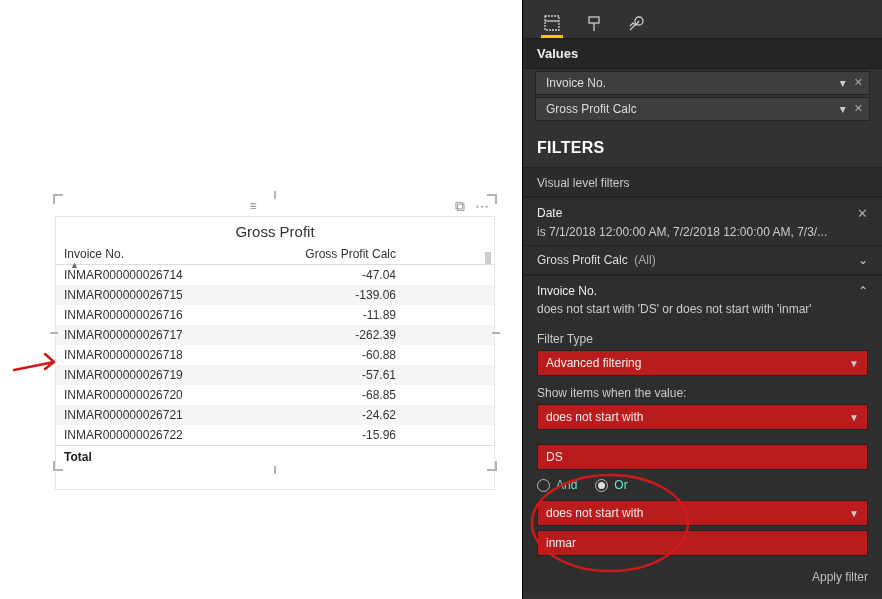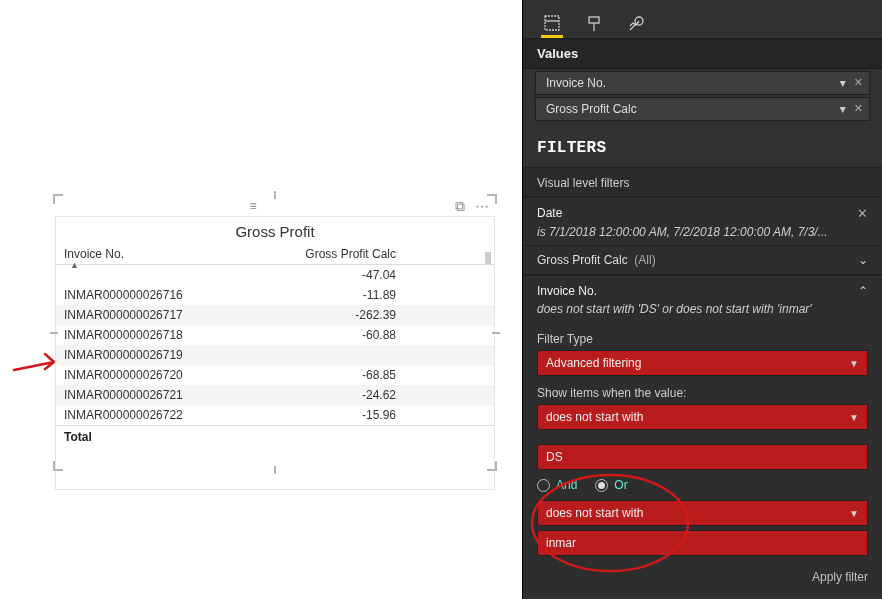--- a/index.html
+++ b/index.html
@@ -43,28 +43,28 @@
   .tabs { display: flex; gap: 20px; padding: 10px 18px 0; border-bottom: 1px solid #1f1f1f; }
   .tab { width: 22px; height: 28px; display: flex; align-items: center; justify-content: center; cursor: pointer; }
   .tab.active { border-bottom: 3px solid #f2c811; }
   .tab svg { stroke: #ccc; fill: none; }
 
   .sect-head { background: #252525; padding: 7px 14px; font-size: 13px; font-weight: 600; color: #eee; border-bottom: 1px solid #1a1a1a; }
   .field-row { display: flex; align-items: center; justify-content: space-between; background: #3e3e3e; border: 1px solid #222; margin: 2px 12px; padding: 4px 6px 4px 10px; font-size: 12px; }
   .field-row .rgt { display: flex; gap: 8px; color: #aaa; font-size: 11px; }
   .field-row .closex { cursor: pointer; }
 
-  .filters-title { padding: 16px 14px 10px; font-size: 16px; font-weight: 700; color: #fff; letter-spacing: 0.3px; font-family: Liberation Mono, monospace; }
+  .filters-title { padding: 16px 14px 10px; font-size: 16px; font-weight: 700; color: #fff; letter-spacing: 0.3px; }
   .sub-head { padding: 8px 14px 6px; color: #ccc; background: #2b2b2b; border-top: 1px solid #222; border-bottom: 1px solid #222; }
 
   .filter-card { margin: 0; border-top: 1px solid #222; }
   .card-head { display: flex; justify-content: space-between; align-items: flex-start; padding: 8px 14px 4px; background: #2e2e2e; }
   .card-head .ttl { color: #eee; font-weight: 500; }
   .card-head .remx { color: #aaa; font-size: 13px; cursor: pointer; }
-  .card-sub { padding: 0 14px 6px; color: #ccc; font-size: 12px; background: #2e2e2e; font-style: italic; }
+  .card-sub { padding: 0 14px 6px; color: #ccc; font-size: 12px; background: #2e2e2e; }
   .card-body { padding: 4px 14px 8px; background: #2e2e2e; }
   .card-row { display: flex; justify-content: space-between; padding: 7px 14px; background: #2e2e2e; border-bottom: 1px solid #222; }
 
   .label { color: #ccc; margin: 6px 0 4px; }
   .select, .input { width: 100%; background: #b91c1c; border: 1px solid #222; color: #eee; padding: 5px 8px; font-size: 12px; display: flex; justify-content: space-between; align-items: center; }
   .select .caret { font-size: 10px; color: #ccc; }
   .radio-row { display: flex; gap: 18px; padding: 8px 0; align-items: center; }
   .radio { display: flex; align-items: center; gap: 6px; cursor: pointer; color: #5eead4; }
   .radio .dot { width: 13px; height: 13px; border: 1.5px solid #bbb; border-radius: 50%; display: inline-flex; align-items: center; justify-content: center; }
   .radio.sel .dot::after { content: ""; width: 7px; height: 7px; background: #ddd; border-radius: 50%; }
@@ -98,36 +98,42 @@
     </div>
 
     <div class="table-wrap">
       <div class="title">Gross Profit</div>
       <div class="thead">
         <div class="col1">Invoice No.</div>
         <div class="col2">Gross Profit Calc</div>
         <span class="sort-arrow">▲</span>
       </div>
       <div class="trow">
+          <div class="col1">INMAR000000026714</div>
           <div class="col2">-47.04</div>
+        </div>
+      <div class="trow alt">
+          <div class="col1">INMAR000000026715</div>
+          <div class="col2">-139.06</div>
         </div>
       <div class="trow">
           <div class="col1">INMAR000000026716</div>
           <div class="col2">-11.89</div>
         </div>
       <div class="trow alt">
           <div class="col1">INMAR000000026717</div>
           <div class="col2">-262.39</div>
         </div>
       <div class="trow">
           <div class="col1">INMAR000000026718</div>
           <div class="col2">-60.88</div>
         </div>
       <div class="trow alt">
           <div class="col1">INMAR000000026719</div>
+          <div class="col2">-57.61</div>
         </div>
       <div class="trow">
           <div class="col1">INMAR000000026720</div>
           <div class="col2">-68.85</div>
         </div>
       <div class="trow alt">
           <div class="col1">INMAR000000026721</div>
           <div class="col2">-24.62</div>
         </div>
       <div class="trow">

